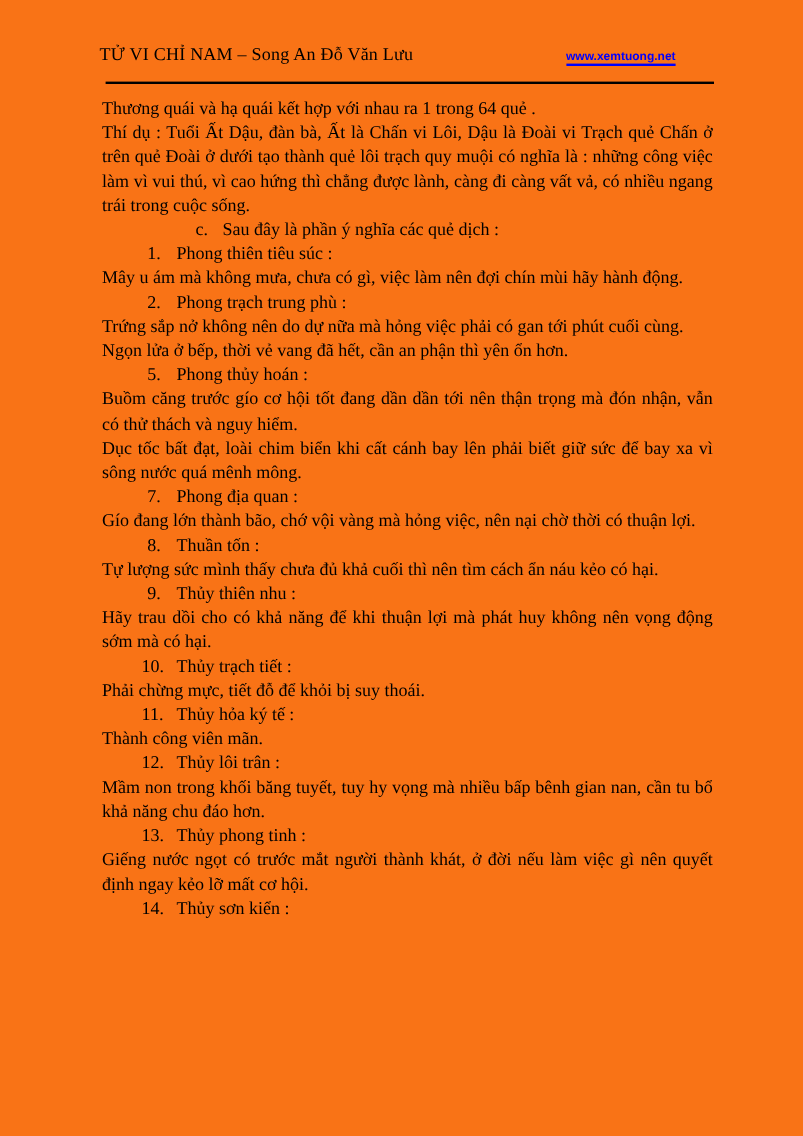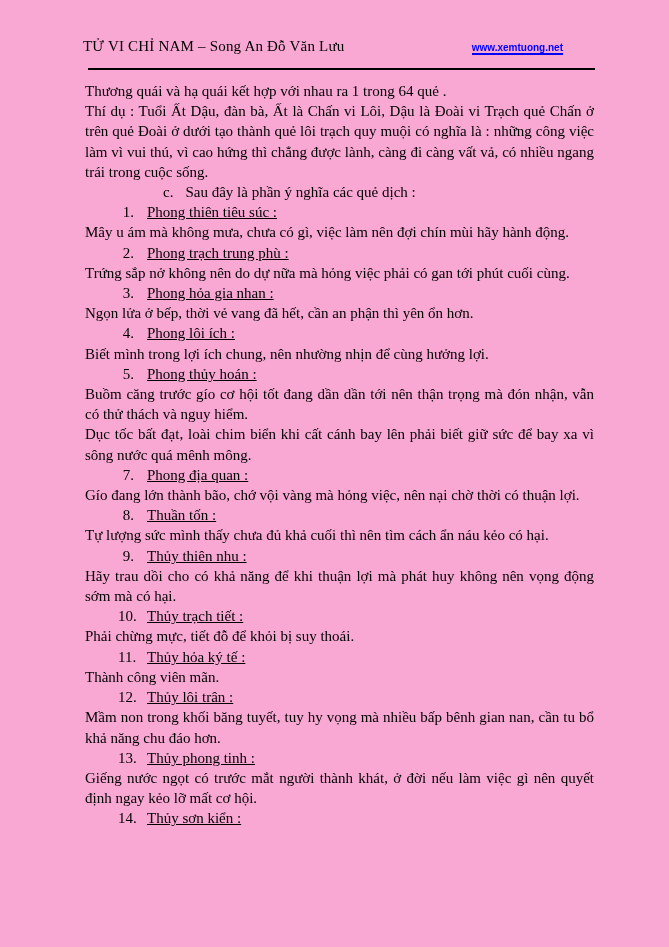--- a/index.html
+++ b/index.html
@@ -6,21 +6,21 @@
   html, body { background: #ffffff; }
   body {
     width: 669px; height: 947px;
     font-family: "Liberation Serif", serif;
     color: #000000;
     overflow: hidden;
   }
   .page {
     position: relative;
     width: 669px; height: 947px;
-    background: #f9a8d4;
+    background: #f97316;
   }
   .header {
     display: flex;
     justify-content: space-between;
     align-items: baseline;
     padding: 38px 106px 0 83px;
   }
   .doc-title {
     font-size: 15px;
     letter-spacing: 0.2px;
@@ -43,21 +43,21 @@
   }
   .body-text {
     margin: 11px 0 0 85px;
     width: 509px;
     font-size: 15px;
     line-height: 20.2px;
   }
   .justified { text-align: justify; }
   .section-heading { padding-left: 78px; }
   .marker { margin-right: 12px; }
-  .item-head { padding-left: 33px; text-decoration: underline; }
+  .item-head { padding-left: 33px; }
   .num {
     display: inline-block;
     width: 16px;
     text-align: right;
     margin-right: 13px;
   }
   .desc.indented { }
 </style>
 </head>
 <body>
@@ -83,28 +83,23 @@
       <div class="item-head"><span class="num">1.</span><span>Phong thiên tiêu súc :</span></div>
       <p class="desc justified">Mây u ám mà không mưa, chưa có gì, việc làm nên đợi chín mùi hãy hành động.</p>
     </div>
 
     <div class="item">
       <div class="item-head"><span class="num">2.</span><span>Phong trạch trung phù :</span></div>
       <p class="desc justified">Trứng sắp nở không nên do dự nữa mà hỏng việc phải có gan tới phút cuối cùng.</p>
     </div>
 
     <div class="item">
-      <div class="item-head"><span class="num">3.</span><span>Phong hỏa gia nhan :</span></div>
       <p class="desc justified">Ngọn lửa ở bếp, thời vẻ vang đã hết, cần an phận thì yên ổn hơn.</p>
     </div>
 
-    <div class="item">
-      <div class="item-head"><span class="num">4.</span><span>Phong lôi ích :</span></div>
-      <p class="desc justified">Biết mình trong lợi ích chung, nên nhường nhịn để cùng hưởng lợi.</p>
-    </div>
 
     <div class="item">
       <div class="item-head"><span class="num">5.</span><span>Phong thủy hoán :</span></div>
       <p class="desc justified">Buồm căng trước gío cơ hội tốt đang dần dần tới nên thận trọng mà đón nhận, vẫn có thử thách và nguy hiểm.</p>
     </div>
 
     <div class="item">
       <p class="desc justified indented">Dục tốc bất đạt, loài chim biển khi cất cánh bay lên phải biết giữ sức để bay xa vì sông nước quá mênh mông.</p>
     </div>
 

